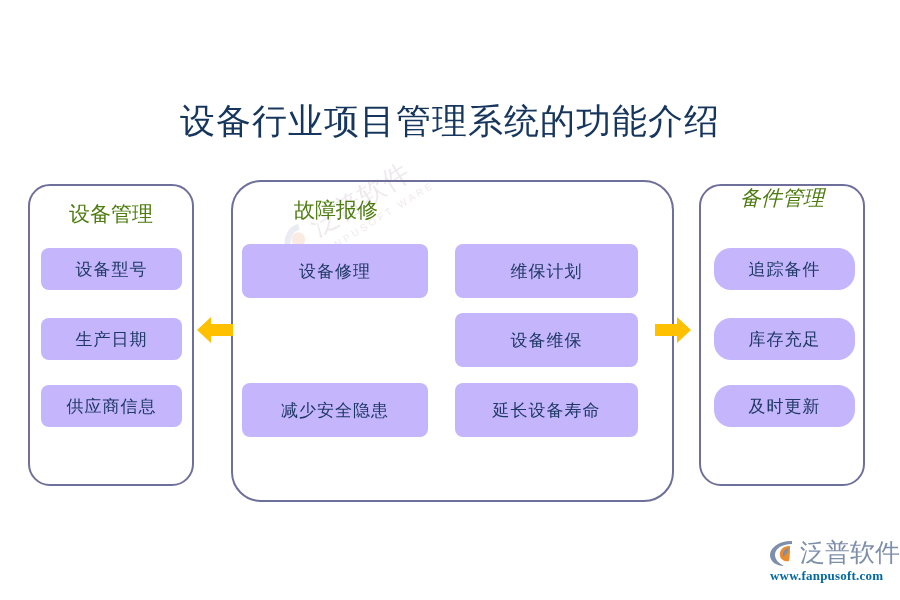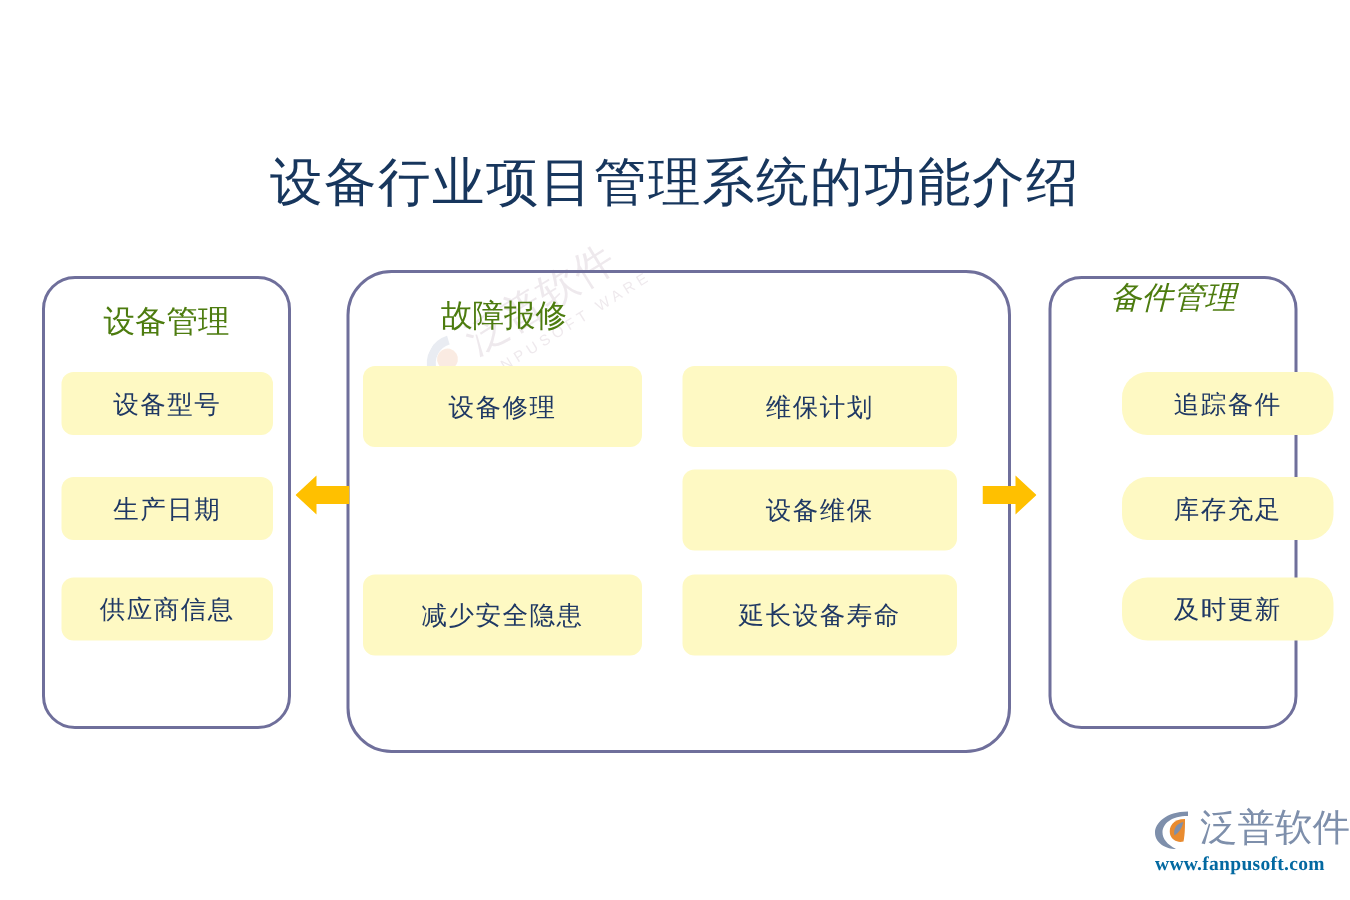--- a/index.html
+++ b/index.html
@@ -109,34 +109,34 @@
     font-family: "Liberation Serif", "DejaVu Serif", serif;
   }
   .heading-left   { left: 28px;  top: 200px; width: 166px; }
   .heading-right  { left: 699px; top: 184px; width: 166px; font-style: italic; }
   .heading-c1     { left: 243px; top: 196px; width: 186px; }
   .heading-c2     { left: 455px; top: 196px; width: 184px; }
 
   
   .pill {
     position: absolute;
-    background: #fef9c3;
+    background: #c4b5fd;
     border-radius: 8px;
     display: flex;
     align-items: center;
     justify-content: center;
     color: #1f3864;
     font-size: 17px;
     letter-spacing: 1px;
     box-sizing: border-box;
     white-space: nowrap;
     font-family: Liberation Mono, monospace;
   }
   .pill-side  { left: 41px; width: 141px; height: 42px; }
-  .pill-sideR { left: 748px; width: 141px; height: 42px; border-radius: 17px; }
+  .pill-sideR { left: 714px; width: 141px; height: 42px; border-radius: 17px; }
   .pill-c1 { left: 242px; width: 186px; height: 54px; }
   .pill-c2 { left: 455px; width: 183px; height: 54px; }
 
   .row1 { top: 248px; }
   .row2 { top: 318px; }
   .row3 { top: 385px; }
 
   .rowc1 { top: 244px; }
   .rowc2 { top: 313px; }
   .rowc3 { top: 383px; }

